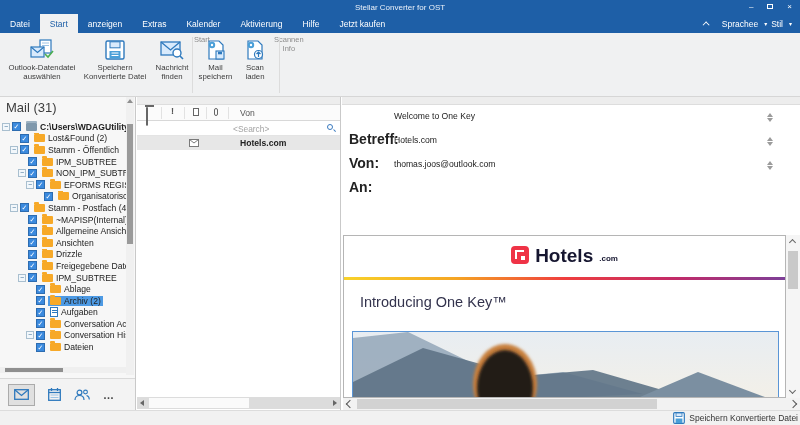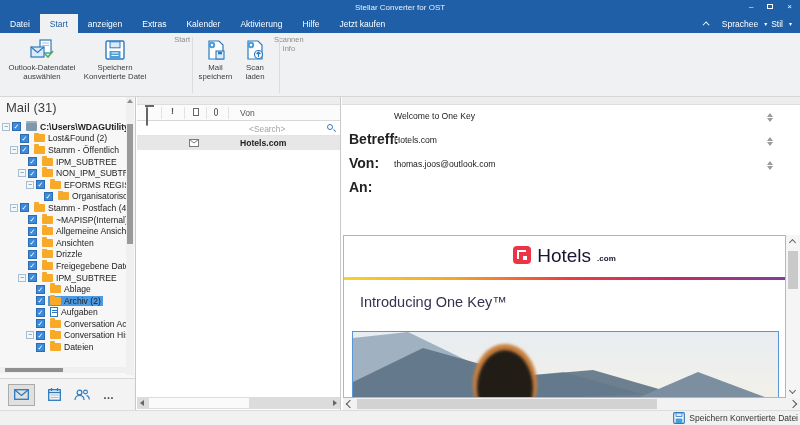--- a/index.html
+++ b/index.html
@@ -74,21 +74,21 @@
   .listhdr{position:relative;height:16px;border-bottom:1px solid #d8d8d8;background:#fbfbfb;}
   .hdr-ic{position:absolute;top:3px;}
   .hdr-sep{position:absolute;top:2px;width:1px;height:12px;background:#e2e2e2;}
   .imp{font-size:9px;color:#555;font-weight:bold;}
   .vonlbl{position:absolute;left:103px;top:3px;font-size:8.6px;color:#555;}
   .ic-trash{width:7px;height:8px;border:1px solid #666;border-radius:0 0 1px 1px;position:relative;}
   .ic-trash::before{content:"";position:absolute;left:-2px;top:-3px;width:9px;height:1.5px;background:#666;}
   .ic-page{width:6px;height:8px;border:1px solid #666;background:#fff;}
   .ic-clip{width:4px;height:8px;border:1px solid #666;border-radius:2px;}
   .searchrow{position:relative;height:15px;border-bottom:1px solid #e4e4e4;}
-  .searchtext{position:absolute;left:112px;top:3px;font-size:8.4px;color:#a3a3a3;}
+  .searchtext{position:absolute;left:96px;top:3px;font-size:8.4px;color:#a3a3a3;}
   .mag{position:absolute;right:7px;top:3px;width:6px;height:6px;border:1.3px solid #3a7abf;border-radius:50%;}
   .mag::after{content:"";position:absolute;left:5px;top:5px;width:3px;height:1.3px;background:#3a7abf;transform:rotate(45deg);}
   .mrow{position:relative;height:14px;display:flex;align-items:center;}
   .mrow.selected{background:#e7e7e7;}
   .mrow .menv{position:absolute;left:52px;top:3px;}
   .mrow .mfrom{position:absolute;left:103px;font-size:8.6px;color:#222;font-weight:600;}
   .list-hscroll{position:absolute;left:0;top:300px;width:203px;height:12px;background:#dcdcdc;}
   .list-hscroll .la{position:absolute;left:3px;top:3px;width:0;height:0;border-top:3px solid transparent;border-bottom:3px solid transparent;border-right:4px solid #666;}
   .list-hscroll .ra{position:absolute;right:3px;top:3px;width:0;height:0;border-top:3px solid transparent;border-bottom:3px solid transparent;border-left:4px solid #666;}
   .list-hscroll .thumb{position:absolute;left:12px;top:1px;width:100px;height:10px;background:#fafafa;}
@@ -99,21 +99,21 @@
   .fval{position:absolute;left:52px;font-size:8.6px;color:#222;}
   .spin{position:absolute;right:8px;width:8px;height:12px;}
   .spin i{display:block;width:0;height:0;border-left:3px solid transparent;border-right:3px solid transparent;margin:1.5px auto;}
   .spin .up{border-bottom:4px solid #9b9b9b;}
   .spin .dn{border-top:4px solid #9b9b9b;}
   .emailbody{position:absolute;left:1px;top:138px;width:443px;height:163px;background:#fff;border:1px solid #b5b5b5;overflow:hidden;}
   .logo-row{display:flex;align-items:flex-end;justify-content:center;margin-top:10px;gap:6px;}
   .logo-mark{width:18px;height:18px;background:var(--logo_red,#EF3346);border-radius:4px;position:relative;}
   .logo-mark::before{content:"";position:absolute;left:4px;top:4px;width:7px;height:7px;border:2px solid #fff;border-right:none;border-bottom:none;}
   .logo-mark::after{content:"";position:absolute;right:4px;bottom:4px;width:4px;height:4px;background:#fff;}
-  .logo-word{font-size:19px;font-weight:normal;color:#161630;line-height:0.9;}
+  .logo-word{font-size:19px;font-weight:bold;color:#161630;line-height:0.9;}
   .logo-tld{font-size:8px;font-weight:bold;color:#161630;padding-bottom:1px;}
   .divider{margin-top:13px;height:3px;background:linear-gradient(90deg,#F8D22A,#F5A623,#EF3E3E,#C22A68,#7D3F98);}
   .headline{margin:14px 0 0 16px;font-size:14.5px;color:#33334d;}
   .photo{position:absolute;left:8px;top:95px;width:427px;height:68px;border:1px solid #5a95d6;overflow:hidden;}
   .email-vscroll{position:absolute;right:0;top:138px;width:14px;height:163px;background:#f5f5f5;}
   .chev{width:5px;height:5px;border-left:1.5px solid #666;border-top:1.5px solid #666;display:block;position:absolute;left:4px;}
   .chev.up{transform:rotate(45deg);top:5px;}
   .chev.dn{transform:rotate(225deg);bottom:5px;}
   .email-vscroll .thumb{position:absolute;left:2px;top:16px;width:10px;height:38px;background:#c9c9c9;}
   .prev-hscroll{position:absolute;left:1px;top:301px;width:457px;height:12px;background:#f2f2f2;}
@@ -179,20 +179,31 @@
           <span class="ric">
             <svg width="22" height="22" viewBox="0 0 22 22">
               <rect x="2" y="2" width="18" height="18" rx="1.5" fill="#fff" stroke="#2e79bd" stroke-width="1.4"></rect>
               <rect x="6" y="2.8" width="10" height="6" fill="#d8eafc" stroke="#2e79bd" stroke-width="1"></rect>
               <rect x="5.5" y="12" width="11" height="7.5" fill="#4a9fd8"></rect>
               <line x1="7.5" y1="14" x2="14.5" y2="14" stroke="#fff" stroke-width="1"></line>
               <line x1="7.5" y1="16.5" x2="14.5" y2="16.5" stroke="#fff" stroke-width="1"></line>
             </svg>
           </span>
           <span class="rlabel">Speichern Konvertierte Datei</span>
+        </div>
+        <div class="rbtn" style="width:44px;">
+          <span class="ric">
+            <svg width="24" height="22" viewBox="0 0 24 22">
+              <rect x="1" y="3" width="19" height="13" fill="#d8eafc" stroke="#2e79bd" stroke-width="1.3"></rect>
+              <path d="M1 3 L10.5 11 L20 3" fill="none" stroke="#2e79bd" stroke-width="1.3"></path>
+              <circle cx="17" cy="14" r="4" fill="#fff" stroke="#2e79bd" stroke-width="1.4"></circle>
+              <line x1="20" y1="17" x2="23" y2="20" stroke="#2e79bd" stroke-width="1.6"></line>
+            </svg>
+          </span>
+          <span class="rlabel">Nachricht finden</span>
         </div>
       </div>
       <div class="rglabel">Start</div>
     </div>
     <div class="rsep"></div>
     <div class="rgroup" style="width:82px;">
       <div class="rbtns">
         <div class="rbtn" style="width:41px;">
           <span class="ric">
             <svg width="20" height="22" viewBox="0 0 20 22">

